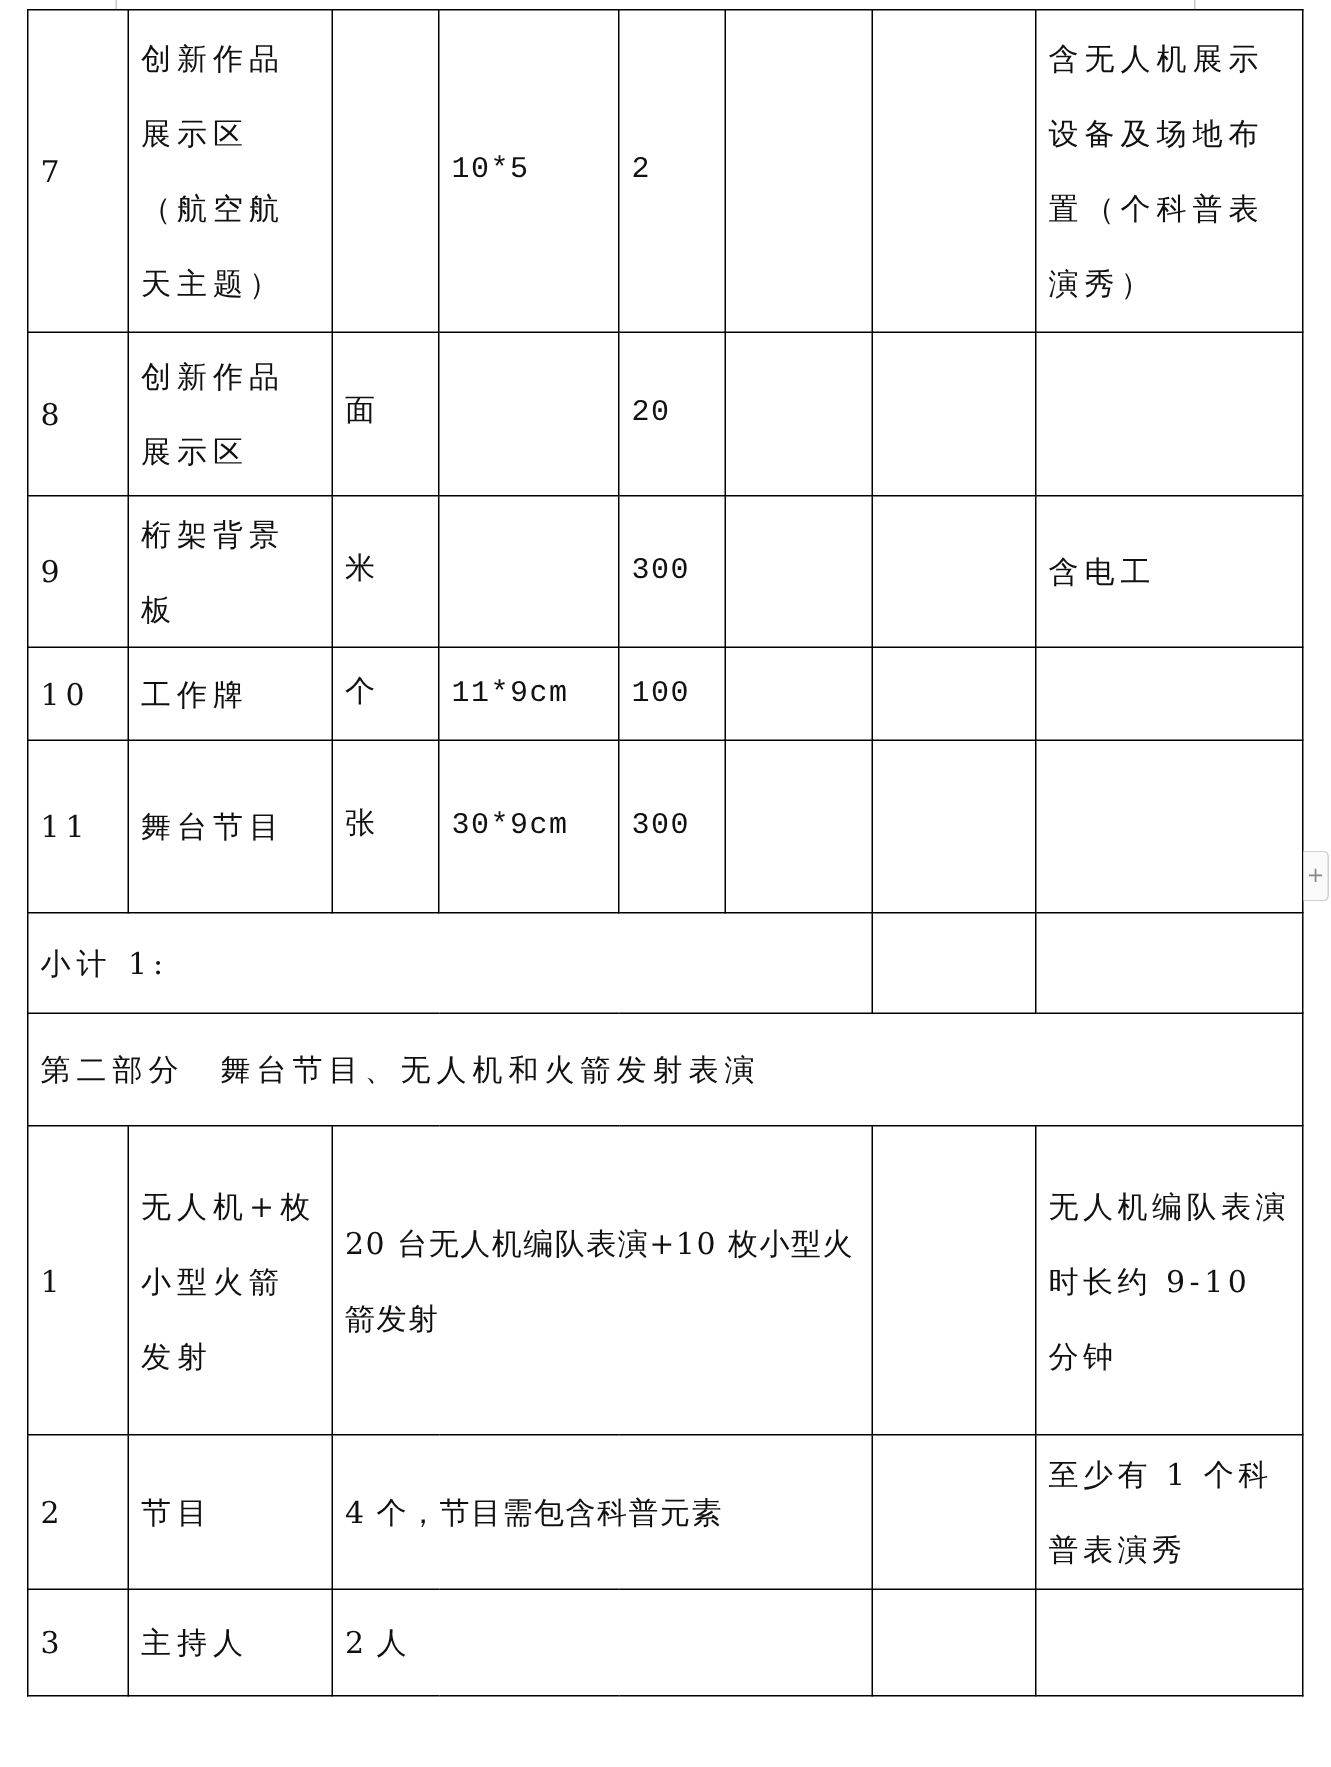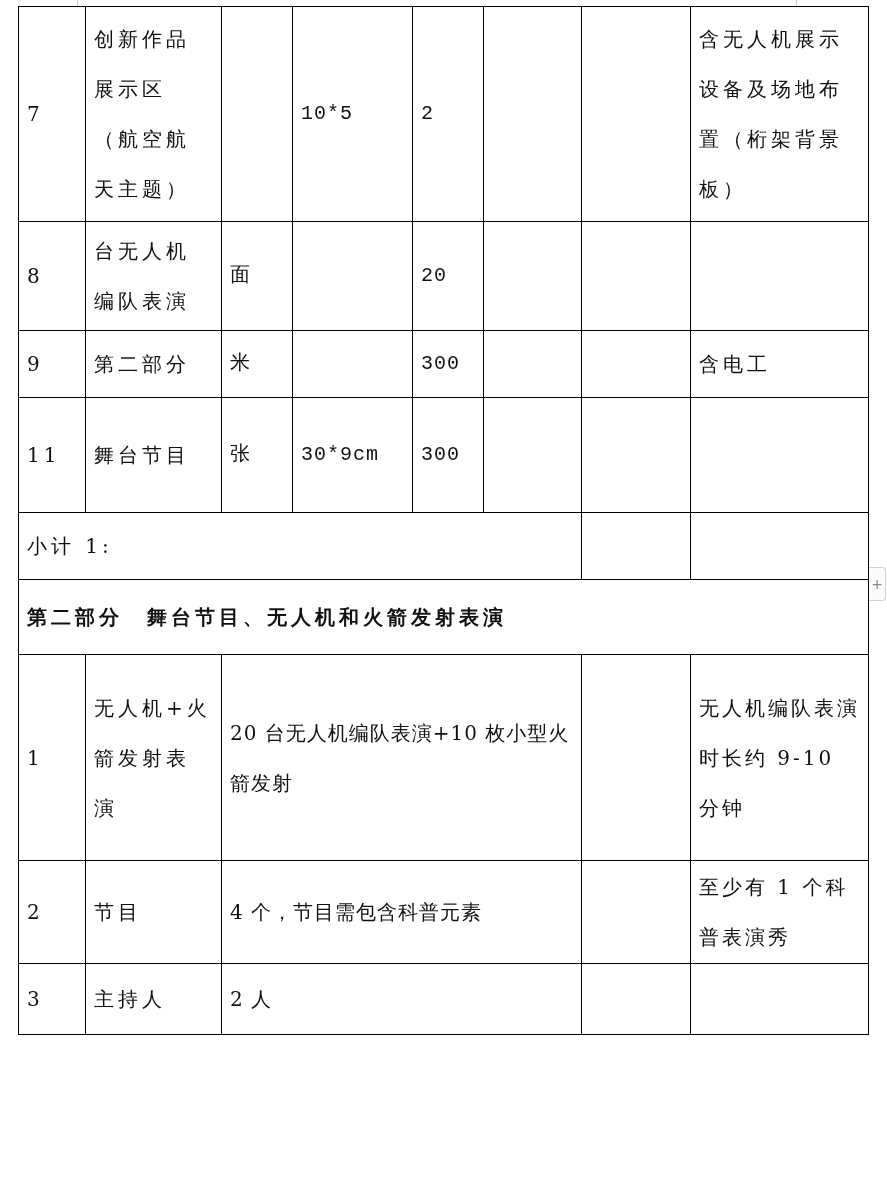--- a/index.html
+++ b/index.html
@@ -4,21 +4,21 @@
 <style>
   html, body { margin: 0; padding: 0; background: #ffffff; }
   body { width: 887px; height: 1178px; position: relative; overflow: hidden;
          font-family: "DejaVu Serif", "Liberation Serif", serif; color: #111; }
   .guide { position: absolute; top: 0; width: 1px; height: 6px; background: #c8c8c8; }
   table.doc { position: absolute; left: 18px; top: 6px; border-collapse: collapse; table-layout: fixed; width: 850px; }
   table.doc td { border: 1.5px solid #000; padding: 0 8px; font-size: 20px; line-height: 50px; vertical-align: middle; text-align: left; letter-spacing: 4px; word-break: break-all; }
   td.c { text-align: center; font-family: Liberation Mono, monospace; }
   td.num { padding-left: 10px; letter-spacing: 0; }
   td.sub { text-align: center; padding-right: 80px; border-radius: 21px; }
-  td.section { text-align: center; font-weight: bold; letter-spacing: 1px; }
+  td.section { text-align: center; font-weight: normal; letter-spacing: 1px; }
   .plus-btn { position: absolute; left: 869px; top: 567px; width: 16px; height: 32px; border: 1px solid #d0d0d0; border-left: none; border-radius: 0 4px 4px 0; background: #fafafa; color: #888; font-family: "DejaVu Sans", sans-serif; font-size: 14px; line-height: 32px; text-align: center; cursor: pointer; }
 </style>
 </head>
 <body>
 
 <div class="guide" style="left:77px"></div>
 <div class="guide" style="left:796px"></div>
 
 <table class="doc">
   <colgroup>
@@ -33,41 +33,51 @@
   </colgroup>
   <tbody>
     <tr style="height:215px">
       <td class="num">7</td>
       <td>创新作品展示区（航空航天主题）</td>
       <td class="c"></td>
       <td class="c" style="letter-spacing:1px">10*5</td>
       <td class="c" style="letter-spacing:1px">2</td>
       <td></td>
       <td></td>
-      <td>含无人机展示设备及场地布置（桁架背景板）</td>
+      <td>含无人机展示设备及场地布置（个科普表演秀）</td>
     </tr>
     <tr style="height:109px">
       <td class="num">8</td>
-      <td>台无人机编队表演</td>
+      <td>创新作品展示区</td>
       <td class="c">面</td>
       <td class="c"></td>
       <td class="c" style="letter-spacing:1px">20</td>
       <td></td>
       <td></td>
       <td></td>
     </tr>
     <tr style="height:67px">
       <td class="num">9</td>
-      <td>第二部分</td>
+      <td>桁架背景板</td>
       <td class="c">米</td>
       <td class="c"></td>
       <td class="c" style="letter-spacing:1px">300</td>
       <td></td>
       <td></td>
       <td>含电工</td>
+    </tr>
+    <tr style="height:62px">
+      <td class="num">10</td>
+      <td>工作牌</td>
+      <td class="c">个</td>
+      <td class="c" style="letter-spacing:1px">11*9cm</td>
+      <td class="c" style="letter-spacing:1px">100</td>
+      <td></td>
+      <td></td>
+      <td></td>
     </tr>
     <tr style="height:115px">
       <td class="num">11</td>
       <td>舞台节目</td>
       <td class="c">张</td>
       <td class="c" style="letter-spacing:1px">30*9cm</td>
       <td class="c" style="letter-spacing:1px">300</td>
       <td></td>
       <td></td>
       <td></td>
@@ -75,21 +85,21 @@
     <tr style="height:67px">
       <td colspan="6" class="sub">小计 1:</td>
       <td></td>
       <td></td>
     </tr>
     <tr style="height:75px">
       <td colspan="8" class="section">第二部分　舞台节目、无人机和火箭发射表演</td>
     </tr>
     <tr style="height:206px">
       <td class="num">1</td>
-      <td>无人机+火箭发射表演</td>
+      <td>无人机+枚小型火箭发射</td>
       <td colspan="4" style="letter-spacing:1px">20 台无人机编队表演+10 枚小型火箭发射</td>
       <td></td>
       <td style="letter-spacing:3px">无人机编队表演时长约 9-10 分钟</td>
     </tr>
     <tr style="height:103px">
       <td class="num">2</td>
       <td>节目</td>
       <td colspan="4" style="letter-spacing:1px">4 个，节目需包含科普元素</td>
       <td></td>
       <td style="letter-spacing:3px">至少有 1 个科普表演秀</td>

